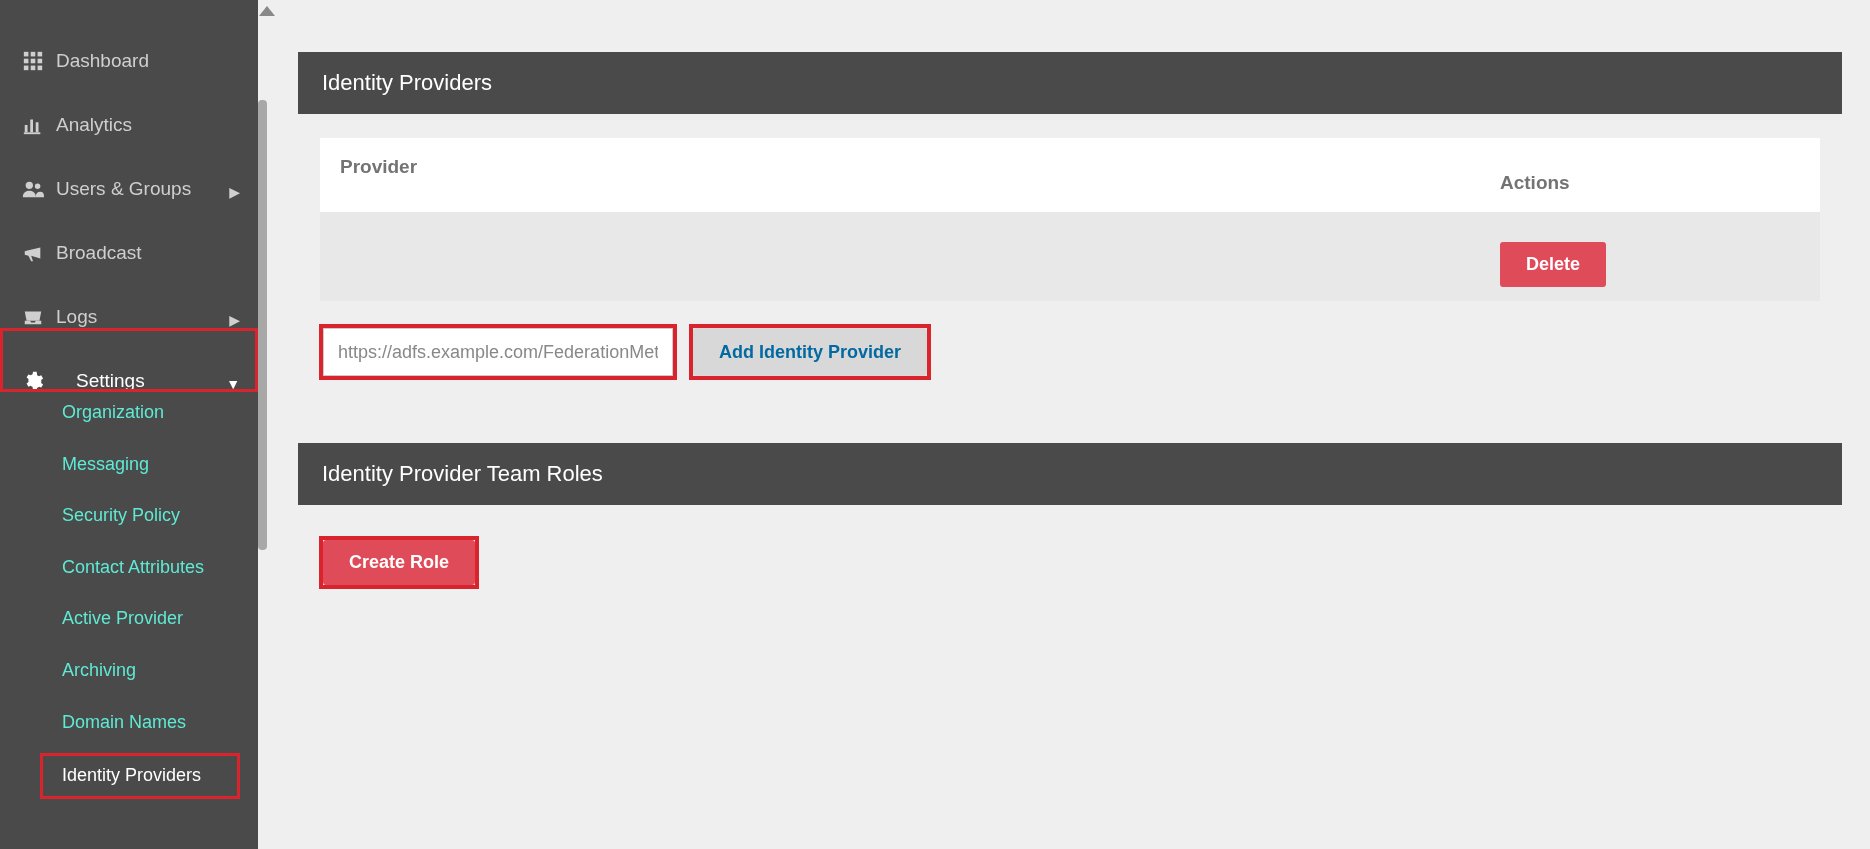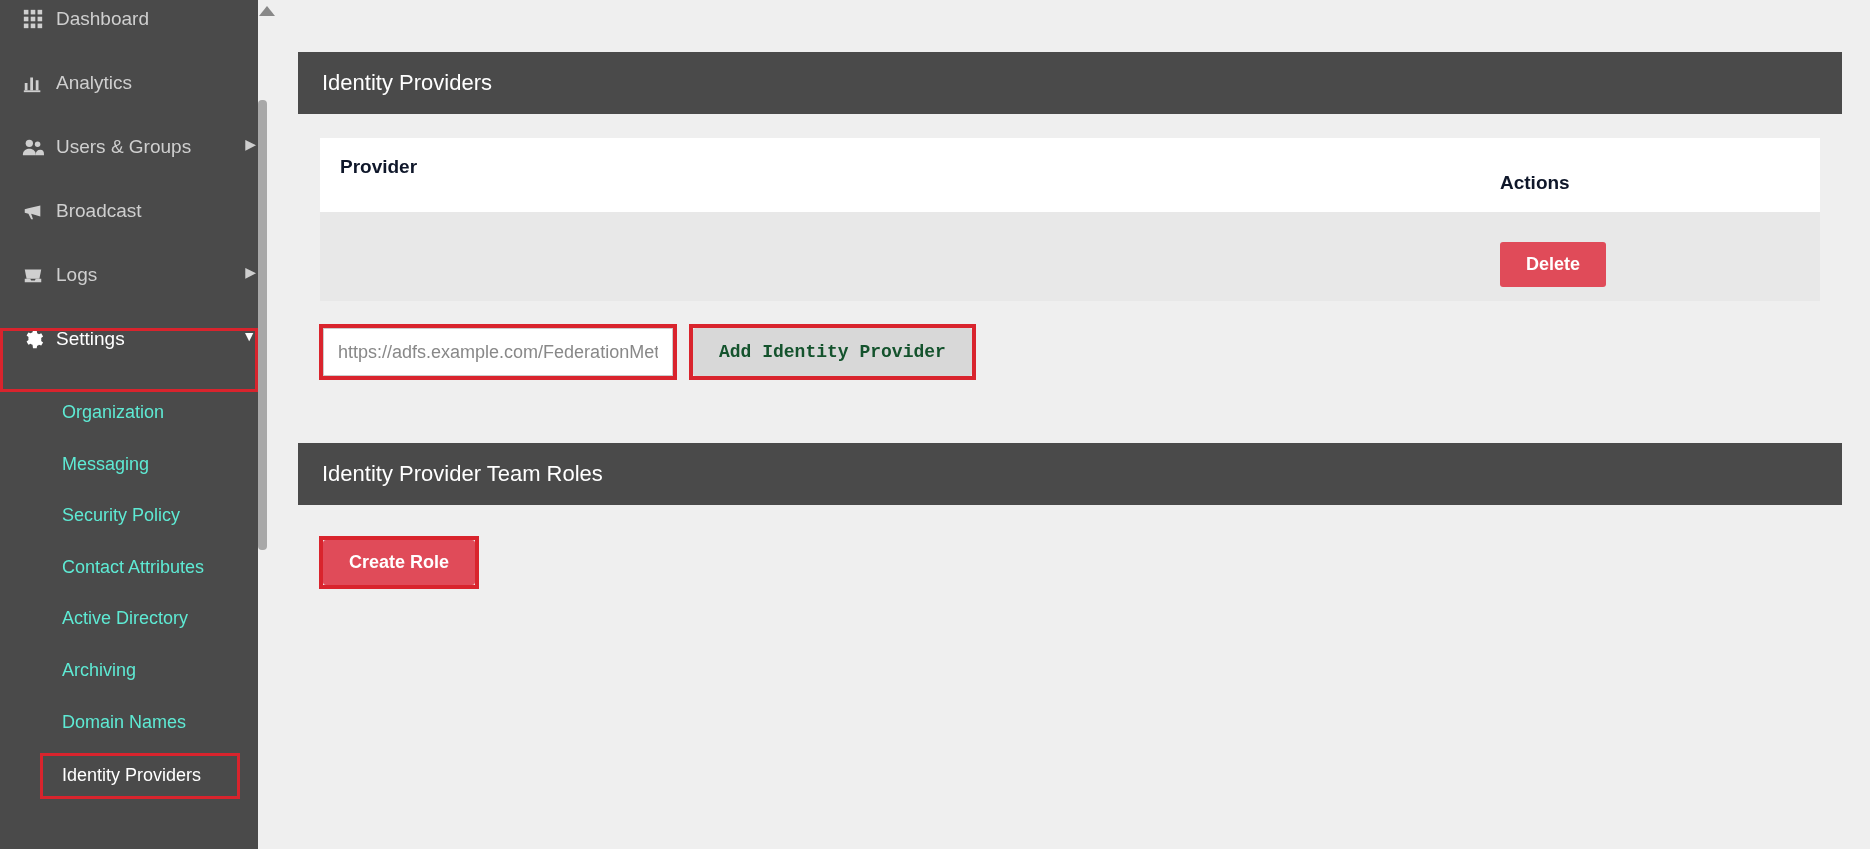--- a/index.html
+++ b/index.html
@@ -18,29 +18,29 @@
     background: #4a4a4a;
     color: #cfcfcf;
     display: flex;
     flex-direction: column;
     padding-top: 8px;
     flex: 0 0 258px;
     position: relative;
   }
   .side-item {
     display: flex;
-    align-items: flex-start;
+    align-items: flex-end;
     height: 64px;
-    padding: 0 2px 0 22px;
+    padding: 0 18px 0 22px;
     color: #cfcfcf;
     font-size: 19px;
     cursor: pointer;
     position: relative;
   }
-  .side-item.expanded { color: #ffffff; }
+  .side-item.expanded { color: #ffffff; gap: 20px; }
   .side-item .ico { width: 34px; display:flex; align-items:center; justify-content:flex-start; }
   .side-item .lbl { flex: 1; }
   .side-item .chev { font-size: 14px; color:#cfcfcf; }
   .side-item.expanded .chev { color:#ffffff; }
   .side-sub {
     padding: 10px 0 10px 62px;
     font-size: 18px;
     color: #5eead4;
     cursor: pointer;
     line-height: 1.2;
@@ -93,21 +93,21 @@
     padding: 6px 4px 24px 4px;
     border-bottom: 1px solid #dcdcdc;
     margin-bottom: 6px;
   }
   .tbl { width: 100%; background: #fff; }
   .tbl-head {
     display: flex;
     padding: 18px 20px;
     font-weight: 700;
     font-size: 19px;
-    color: #0f172a;
+    color: #737373;
     gap: 20px;
   }
   .col-provider { flex: 1; }
   .col-actions  { width: 300px; margin-top: 16px; }
   .tbl-row {
     display: flex;
     align-items: center;
     padding: 14px 20px;
     background: #e8e8e8;
     min-height: 70px;
@@ -117,21 +117,21 @@
     align-items: center;
     justify-content: center;
     border: none;
     cursor: pointer;
     font-size: 18px;
     font-weight: 600;
     padding: 12px 26px;
     border-radius: 3px;
   }
   .btn-danger { background: #e04b59; color: #fff; }
-  .btn-muted  { background: #d8d8d8; color: #14532d; cursor: default; font-family: Liberation Mono, monospace; }
+  .btn-muted  { background: #d8d8d8; color: #0369a1; cursor: default; }
   .add-section { margin-top: 24px; }
   .add-label { font-size: 17px; font-weight: 700; color:#3a3a3a; margin-bottom: 10px; }
   .add-row { display: flex; gap: 14px; align-items: stretch; }
   .url-input {
     width: 350px;
     height: 48px;
     font-size: 18px;
     padding: 0 14px;
     border: 1px solid #ccc;
     background: #fff;
@@ -219,21 +219,21 @@
         </svg>
     </span>
     <span class="lbl">Settings</span>
     <span class="chev">▼</span>
   </div>
 
   <div class="side-sub">Organization</div>
   <div class="side-sub">Messaging</div>
   <div class="side-sub">Security Policy</div>
   <div class="side-sub">Contact Attributes</div>
-  <div class="side-sub">Active Directory</div>
+  <div class="side-sub">Active Provider</div>
   <div class="side-sub">Archiving</div>
   <div class="side-sub">Domain Names</div>
   <div class="side-sub active highlight-red" style="margin-left:40px;padding-left:22px;width:200px;padding-top:12px;padding-bottom:12px;">Identity Providers</div>
 </nav>
 
 <main class="main">
   <div class="spacer-top"></div>
 
   <section class="panel">
     <div class="panel-header">Identity Providers</div>

